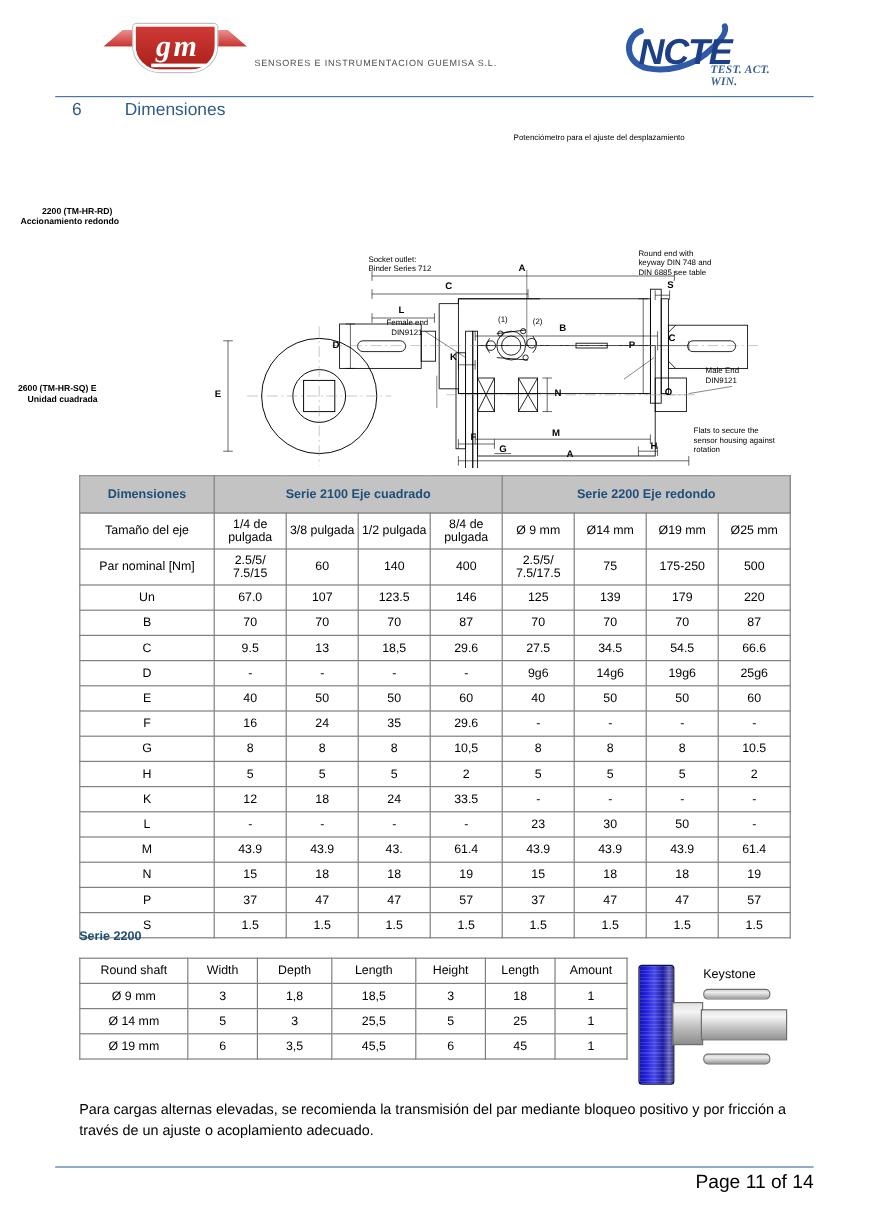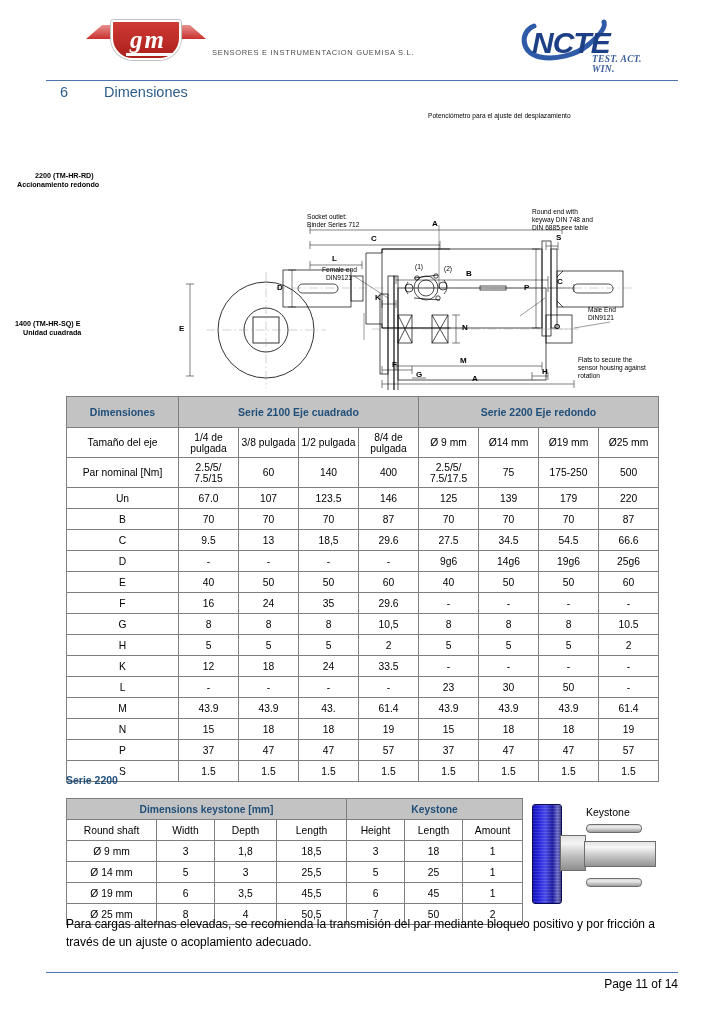--- a/index.html
+++ b/index.html
@@ -147,21 +147,21 @@
   .body-text {
     position: absolute; left: 66px; top: 915px; width: 596px;
     font-size: 12px; line-height: 18px; color: #000;
   }
   .footer-rule {
     position: absolute; left: 46px; top: 972px; width: 632px; height: 0;
     border-top: 1.2px solid #4a74ab;
   }
   .page-num {
     position: absolute; right: 46px; top: 977px;
-    font-size: 12px; color: #000; text-align: right;
+    font-size: 16px; color: #000; text-align: right;
   }
 </style>
 </head>
 <body>
 
 <div class="page">
 
   <div class="header">
 
     <div class="gm-logo">
@@ -306,21 +306,21 @@
     <div class="dlabel bold" style="left:-115px; top:64px;">2200 (TM-HR-RD)</div>
     <div class="dlabel bold" style="left:-133px; top:73px;">Accionamiento redondo</div>
 
     <div class="dlabel" style="left:157px; top:105px;">Socket outlet:</div>
     <div class="dlabel" style="left:157px; top:113px;">Binder Series 712</div>
 
     <div class="dlabel" style="left:382px; top:100px;">Round end with</div>
     <div class="dlabel" style="left:382px; top:108px;">keyway DIN 748 and</div>
     <div class="dlabel" style="left:382px; top:116px;">DIN 6885 see table</div>
 
-    <div class="dlabel bold" style="left:-135px; top:212px;">1400 (TM-HR-SQ) E</div>
+    <div class="dlabel bold" style="left:-135px; top:212px;">2600 (TM-HR-SQ) E</div>
     <div class="dlabel bold" style="left:-127px; top:221px;">Unidad cuadrada</div>
 
     <div class="dlabel" style="left:172px; top:158px;">Female end</div>
     <div class="dlabel" style="left:176px; top:166px;">DIN9121</div>
 
     <div class="dlabel" style="left:438px; top:198px;">Male End</div>
     <div class="dlabel" style="left:438px; top:206px;">DIN9121</div>
 
     <div class="dlabel" style="left:428px; top:248px;">Flats to secure the</div>
     <div class="dlabel" style="left:428px; top:256px;">sensor housing against</div>
@@ -554,24 +554,20 @@
     <colgroup>
       <col style="width:90px">
         <col style="width:58px">
         <col style="width:62px">
       <col style="width:70px">
         <col style="width:58px">
         <col style="width:58px">
         <col style="width:60px">
     </colgroup>
     <thead>
-      <tr>
-        <th class="hdr" colspan="4">Dimensions keystone [mm]</th>
-        <th class="hdr" colspan="3">Keystone</th>
-      </tr>
       <tr id="key-colrow">
           <td>Round shaft</td>
           <td>Width</td>
           <td>Depth</td>
           <td>Length</td>
           <td>Height</td>
           <td>Length</td>
           <td>Amount</td>
         </tr>
     </thead>
@@ -596,29 +592,20 @@
         </tr>
         <tr>
           <td>Ø 19 mm</td>
           <td>6</td>
           <td>3,5</td>
           <td>45,5</td>
           <td>6</td>
           <td>45</td>
           <td>1</td>
         </tr>
-        <tr>
-          <td>Ø 25 mm</td>
-          <td>8</td>
-          <td>4</td>
-          <td>50,5</td>
-          <td>7</td>
-          <td>50</td>
-          <td>2</td>
-        </tr>
       </tbody>
   </table>
 
   <div class="key-img">
     <div class="key-disc"></div>
     <div class="key-shaft1"></div>
     <div class="key-shaft2"></div>
     <div class="key-bar top"></div>
     <div class="key-bar bot"></div>
     <div class="key-label">Keystone</div>

